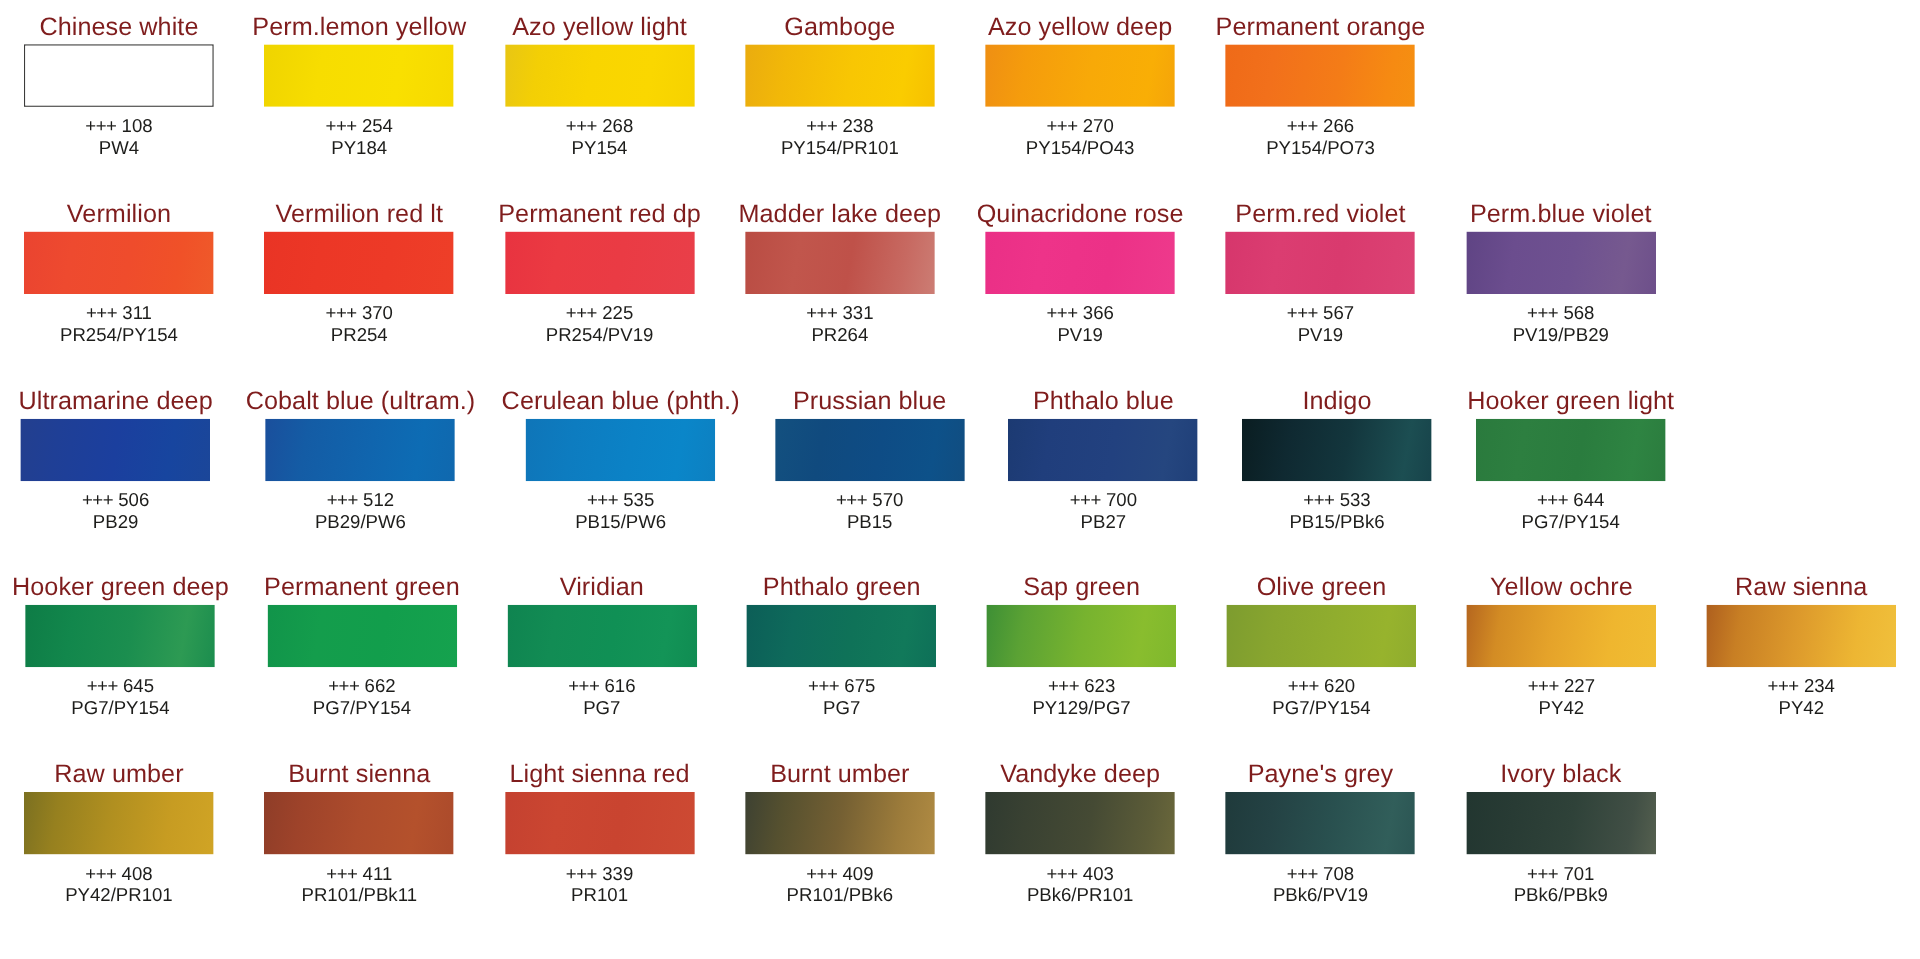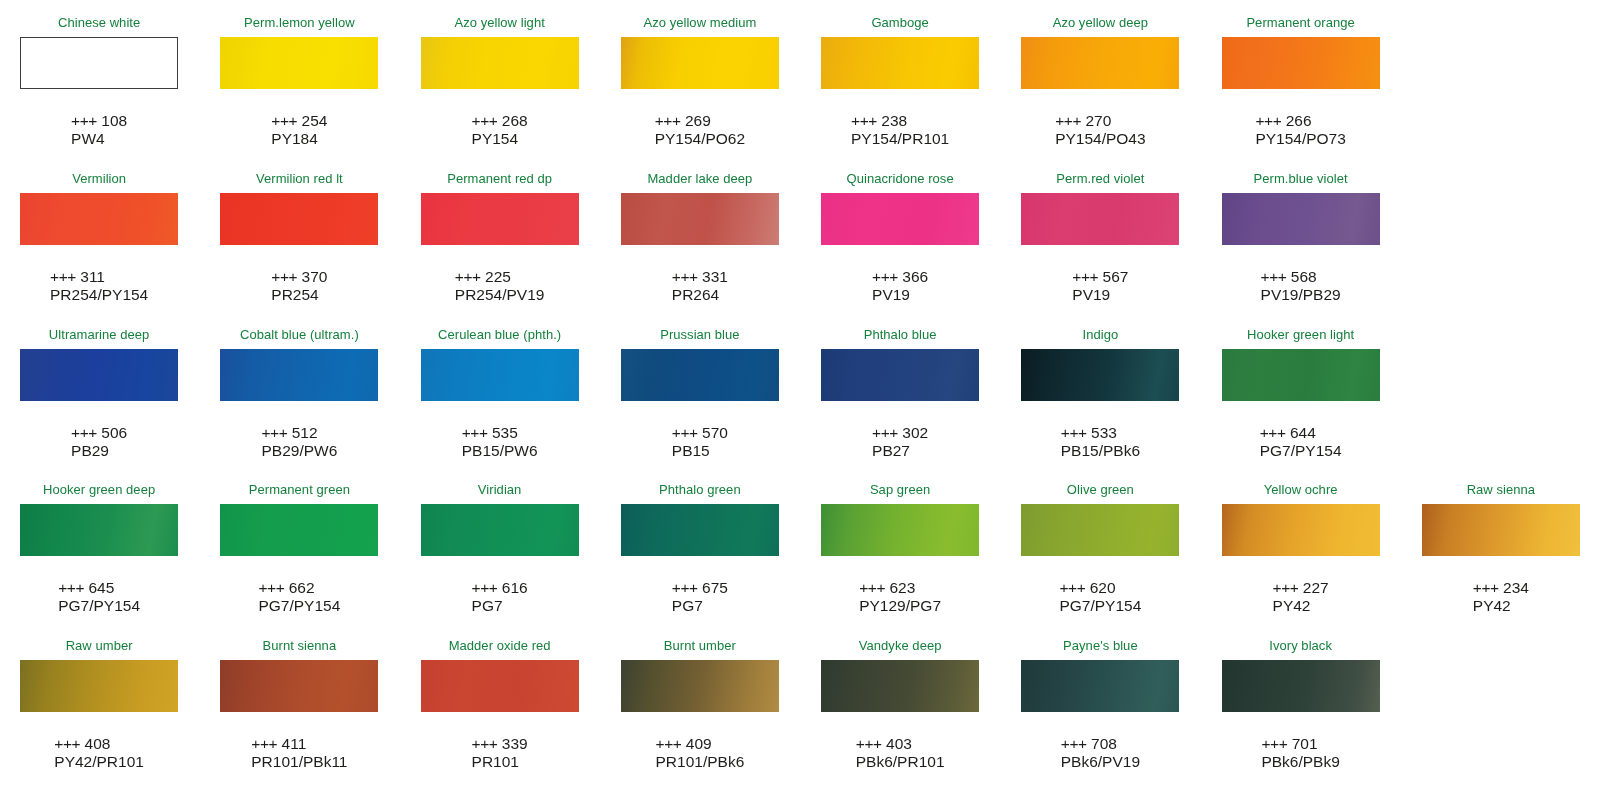--- a/index.html
+++ b/index.html
@@ -30,45 +30,46 @@
     column-gap: 22px;
     height: 156px;
   }
   .swatch-cell {
     display: flex;
     flex-direction: column;
     align-items: center;
     position: relative;
   }
   .swatch-name {
-    font-size: 13px;
+    font-size: 21px;
     line-height: 17px;
     letter-spacing: 0.05px;
     text-align: left;
-    color: #15803d;
+    color: #7f1d1d;
     height: 18px;
     white-space: nowrap;
   }
   .swatch-patch {
     width: 158px;
     height: 52px;
     margin-top: 5px;
     position: relative;
     overflow: hidden;
   }
   .swatch-patch .patch-fill {
     position: absolute;
     inset: 0;
   }
   .swatch-patch.outlined {
     border: 1px solid #3c3c3b;
     box-sizing: border-box;
   }
   .swatch-meta {
-    margin-top: 23px;
+    margin-top: 8px;
+    text-align: center;
     color: #1d1d1b;
   }
   .swatch-code {
     font-size: 15.5px;
     line-height: 18px;
     white-space: nowrap;
   }
   .swatch-pigment {
     font-size: 15.5px;
     line-height: 18px;
@@ -105,30 +106,20 @@
         <div class="swatch-name">Azo yellow light</div>
         <div class="swatch-patch">
           <div class="patch-fill" style="background: linear-gradient(100deg, rgb(232, 198, 20) 0%, rgb(243, 207, 5) 18%, rgb(249, 213, 0) 45%, rgb(250, 215, 0) 75%, rgb(246, 210, 0) 100%);"></div>
         </div>
         <div class="swatch-meta">
           <div class="swatch-code"><span class="perm-marks">+++</span>&nbsp;<span>268</span></div>
           <div class="swatch-pigment">PY154</div>
         </div>
       </div>
       <div class="swatch-cell">
-        <div class="swatch-name">Azo yellow medium</div>
-        <div class="swatch-patch">
-          <div class="patch-fill" style="background: linear-gradient(100deg, rgb(224, 163, 18) 0%, rgb(237, 189, 6) 14%, rgb(248, 207, 0) 38%, rgb(251, 212, 0) 70%, rgb(248, 206, 0) 100%);"></div>
-        </div>
-        <div class="swatch-meta">
-          <div class="swatch-code"><span class="perm-marks">+++</span>&nbsp;<span>269</span></div>
-          <div class="swatch-pigment">PY154/PO62</div>
-        </div>
-      </div>
-      <div class="swatch-cell">
         <div class="swatch-name">Gamboge</div>
         <div class="swatch-patch">
           <div class="patch-fill" style="background: linear-gradient(100deg, rgb(234, 172, 15) 0%, rgb(242, 184, 8) 22%, rgb(248, 198, 3) 55%, rgb(250, 204, 0) 82%, rgb(246, 192, 0) 100%);"></div>
         </div>
         <div class="swatch-meta">
           <div class="swatch-code"><span class="perm-marks">+++</span>&nbsp;<span>238</span></div>
           <div class="swatch-pigment">PY154/PR101</div>
         </div>
       </div>
       <div class="swatch-cell">
@@ -264,21 +255,21 @@
           <div class="swatch-code"><span class="perm-marks">+++</span>&nbsp;<span>570</span></div>
           <div class="swatch-pigment">PB15</div>
         </div>
       </div>
       <div class="swatch-cell">
         <div class="swatch-name">Phthalo blue</div>
         <div class="swatch-patch">
           <div class="patch-fill" style="background: linear-gradient(100deg, rgb(28, 58, 114) 0%, rgb(32, 62, 124) 22%, rgb(34, 65, 127) 55%, rgb(37, 70, 127) 82%, rgb(31, 63, 120) 100%);"></div>
         </div>
         <div class="swatch-meta">
-          <div class="swatch-code"><span class="perm-marks">+++</span>&nbsp;<span>302</span></div>
+          <div class="swatch-code"><span class="perm-marks">+++</span>&nbsp;<span>700</span></div>
           <div class="swatch-pigment">PB27</div>
         </div>
       </div>
       <div class="swatch-cell">
         <div class="swatch-name">Indigo</div>
         <div class="swatch-patch">
           <div class="patch-fill" style="background: linear-gradient(100deg, rgb(10, 29, 33) 0%, rgb(15, 41, 49) 25%, rgb(19, 54, 61) 55%, rgb(28, 78, 82) 85%, rgb(23, 67, 74) 100%);"></div>
         </div>
         <div class="swatch-meta">
           <div class="swatch-code"><span class="perm-marks">+++</span>&nbsp;<span>533</span></div>
@@ -393,21 +384,21 @@
         <div class="swatch-name">Burnt sienna</div>
         <div class="swatch-patch">
           <div class="patch-fill" style="background: linear-gradient(100deg, rgb(142, 61, 40) 0%, rgb(158, 67, 42) 20%, rgb(173, 76, 44) 50%, rgb(180, 81, 44) 78%, rgb(171, 74, 43) 100%);"></div>
         </div>
         <div class="swatch-meta">
           <div class="swatch-code"><span class="perm-marks">+++</span>&nbsp;<span>411</span></div>
           <div class="swatch-pigment">PR101/PBk11</div>
         </div>
       </div>
       <div class="swatch-cell">
-        <div class="swatch-name">Madder oxide red</div>
+        <div class="swatch-name">Light sienna red</div>
         <div class="swatch-patch">
           <div class="patch-fill" style="background: linear-gradient(100deg, rgb(196, 65, 48) 0%, rgb(203, 70, 49) 28%, rgb(201, 68, 48) 60%, rgb(205, 74, 51) 100%);"></div>
         </div>
         <div class="swatch-meta">
           <div class="swatch-code"><span class="perm-marks">+++</span>&nbsp;<span>339</span></div>
           <div class="swatch-pigment">PR101</div>
         </div>
       </div>
       <div class="swatch-cell">
         <div class="swatch-name">Burnt umber</div>
@@ -423,21 +414,21 @@
         <div class="swatch-name">Vandyke deep</div>
         <div class="swatch-patch">
           <div class="patch-fill" style="background: linear-gradient(100deg, rgb(47, 58, 48) 0%, rgb(57, 65, 50) 22%, rgb(69, 74, 52) 55%, rgb(92, 92, 56) 85%, rgb(107, 104, 59) 100%);"></div>
         </div>
         <div class="swatch-meta">
           <div class="swatch-code"><span class="perm-marks">+++</span>&nbsp;<span>403</span></div>
           <div class="swatch-pigment">PBk6/PR101</div>
         </div>
       </div>
       <div class="swatch-cell">
-        <div class="swatch-name">Payne's blue</div>
+        <div class="swatch-name">Payne's grey</div>
         <div class="swatch-patch">
           <div class="patch-fill" style="background: linear-gradient(100deg, rgb(31, 58, 59) 0%, rgb(36, 66, 68) 25%, rgb(41, 80, 79) 55%, rgb(49, 94, 90) 85%, rgb(43, 85, 83) 100%);"></div>
         </div>
         <div class="swatch-meta">
           <div class="swatch-code"><span class="perm-marks">+++</span>&nbsp;<span>708</span></div>
           <div class="swatch-pigment">PBk6/PV19</div>
         </div>
       </div>
       <div class="swatch-cell">
         <div class="swatch-name">Ivory black</div>

